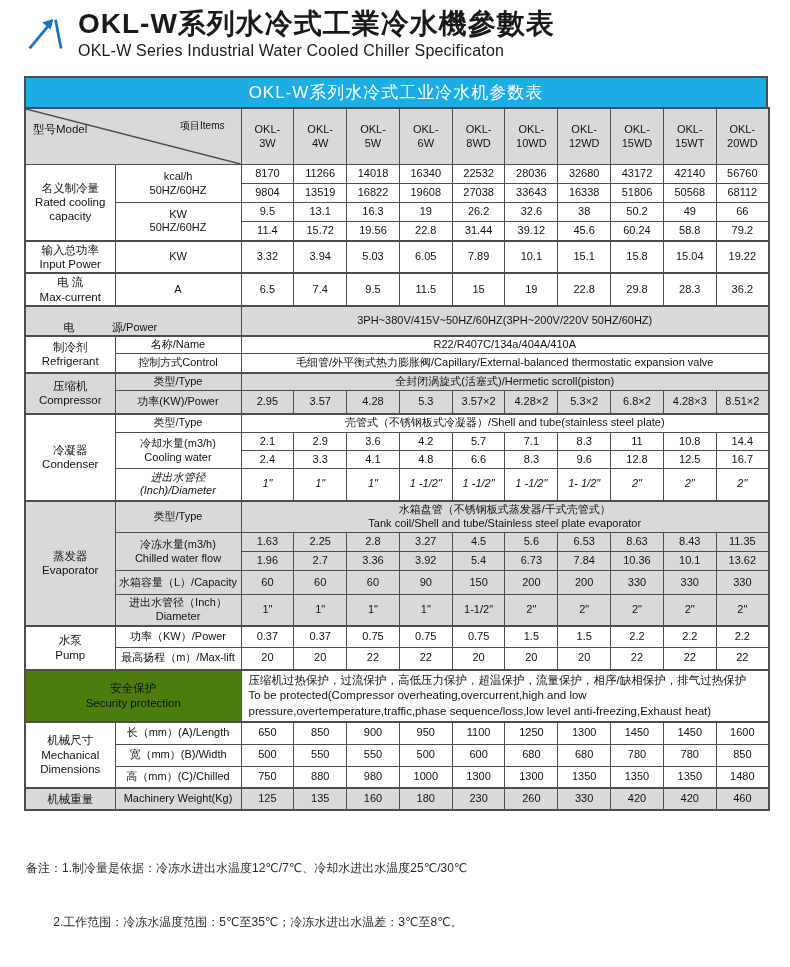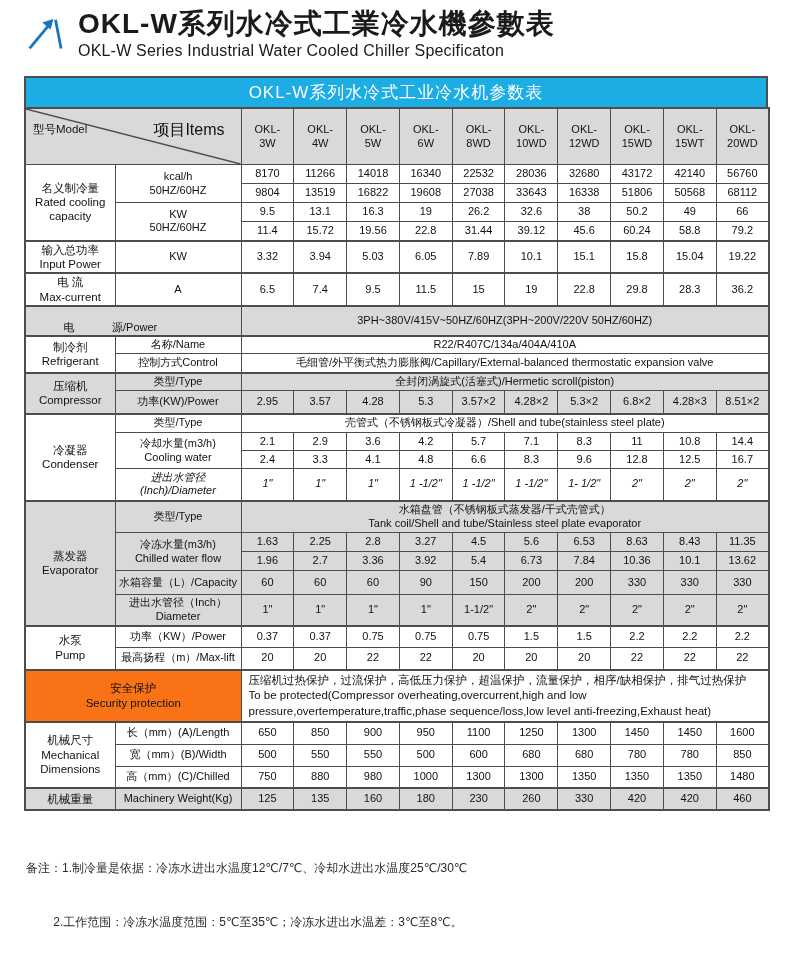--- a/index.html
+++ b/index.html
@@ -24,34 +24,34 @@
     display:flex;align-items:center;justify-content:center;
   }
   table{border-collapse:collapse;table-layout:fixed;width:744px;border:2px solid #4d4d4d;}
   col.c-cat{width:90px;} col.c-item{width:126px;} col.c-v{width:52.8px;}
   td{
     border:1px solid #4d4d4d;font-size:11px;line-height:1.25;
     text-align:center;vertical-align:middle;padding:1px 2px;
     white-space:pre-line;color:#111;box-sizing:border-box;
   }
   tr.gray td{background:#d9d9d9;}
-  td.graycell{background:#f97316;}
+  td.graycell{background:#4d7c0f;}
   tr.secb td{border-top-width:2px;}
   tr.sub td{border-top:1px solid #999;}
   td.item{font-size:11px;}
   td.cat{font-size:11.5px;}
   td.left{text-align:left;padding:2px 7px;font-size:11.5px;line-height:1.35;}
   tr.models td{height:36px;}
   .ps-label{text-align:left;padding:0;}
   .ps-zh{display:inline-block;width:86px;text-align:center;}
   
   td.diag{position:relative;padding:0;}
   .diag-svg{position:absolute;left:0;top:0;width:100%;height:100%;}
   .diag-model{position:absolute;left:7px;top:13px;font-size:11.5px;}
-  .diag-items{position:absolute;right:16px;top:11px;font-size:16px;}
+  .diag-items{position:absolute;right:16px;top:11px;font-size:10px;}
 
   
   .notes{margin:12px 26px 0 26px;font-size:12px;line-height:1.5;color:#2a2a2a;white-space:pre-wrap;}
   .notes div{min-height:16px;}
 </style>
 </head>
 <body>
 
 <div class="page-header">
   <svg class="logo" width="42" height="46" viewBox="0 0 60 56">

